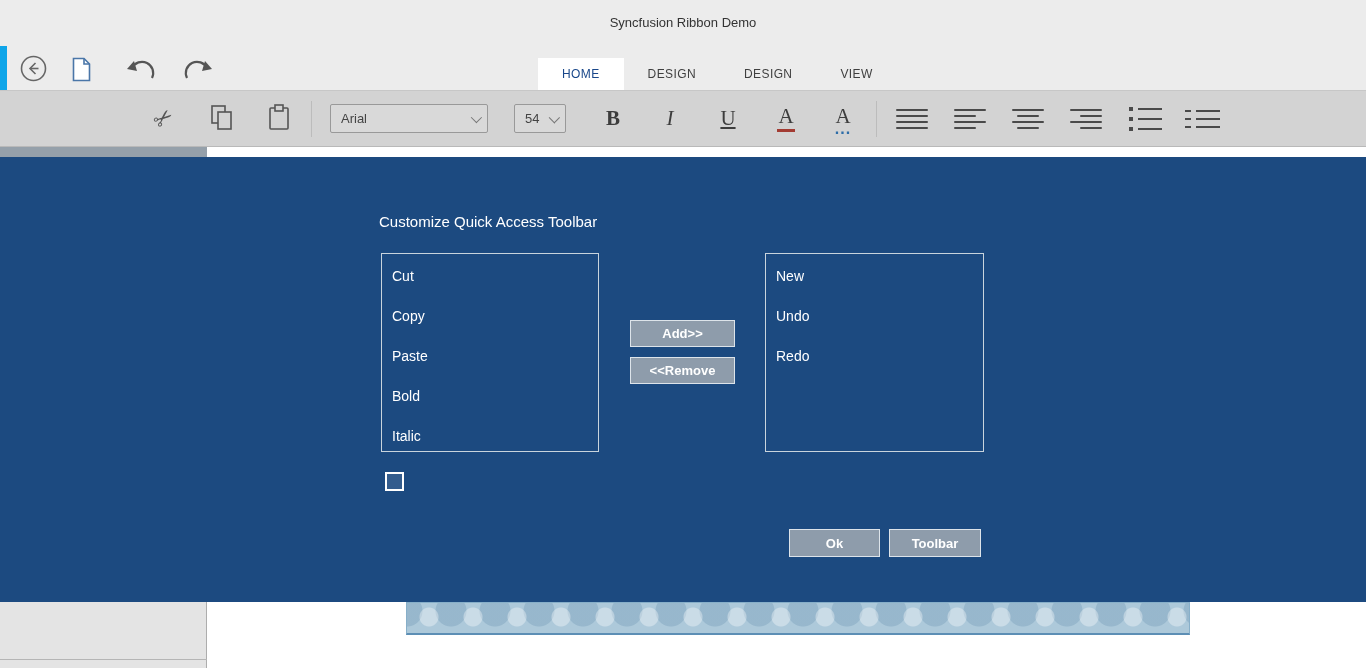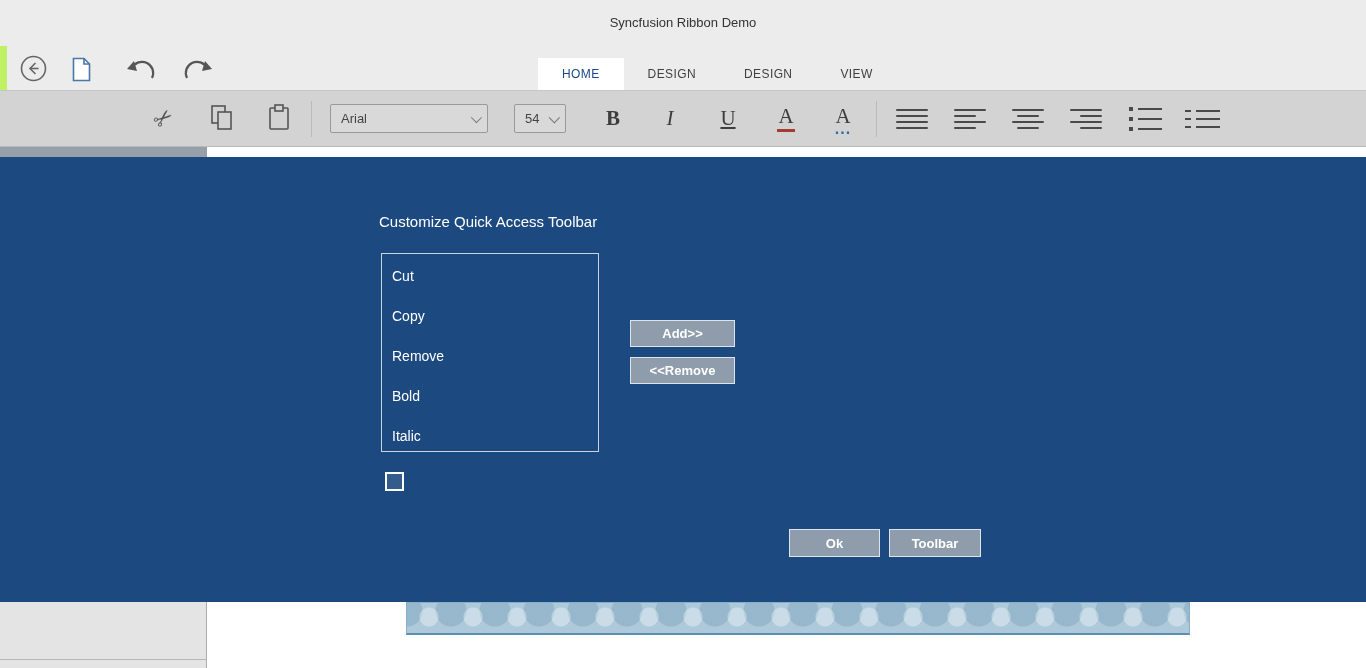--- a/index.html
+++ b/index.html
@@ -1,18 +1,18 @@
 <!DOCTYPE html>
 <html><head>
 <meta charset="utf-8">
 <style>
   * { margin:0; padding:0; box-sizing:border-box; }
   html,body { width:1366px; height:668px; overflow:hidden; }
   body { font-family:"Liberation Sans", sans-serif; background:#fff; }
-  .app { position:relative; width:1098px; height:668px; background:#bef264; }
+  .app { position:relative; width:1098px; height:668px; background:#0ea5e9; }
 
   
   .titlebar { position:absolute; top:0; left:0; width:1366px; height:46px;
     background:#ececec; text-align:center; line-height:46px;
     font-size:13px; color:#333; }
 
   
   .topbar { position:absolute; top:46px; left:7px; width:1366px; height:44px; background:#ececec; }
   .qat-btn { position:absolute; background:none; border:none; cursor:pointer; padding:0; }
   .qat-caret { position:absolute; left:230px; top:58px; font-size:13px; color:#7a7a7a; }
@@ -275,28 +275,33 @@
       <div class="sidebar-divider"></div>
     </div>
   </div>
 
   <div class="dialog">
     <div class="dialog-title">Customize Quick Access Toolbar</div>
 
     <div class="listbox left">
         <div class="list-item">Cut</div>
         <div class="list-item">Copy</div>
-        <div class="list-item">Remove</div>
+        <div class="list-item">Paste</div>
         <div class="list-item">Bold</div>
         <div class="list-item">Italic</div>
       </div>
 
     <button class="dlg-btn btn-add">Add&gt;&gt;</button>
     <button class="dlg-btn btn-remove">&lt;&lt;Remove</button>
 
+    <div class="listbox right">
+        <div class="list-item">New</div>
+        <div class="list-item">Undo</div>
+        <div class="list-item">Redo</div>
+      </div>
 
     <div class="cb-row">
       <span class="checkbox"></span>
     </div>
 
     <button class="dlg-btn btn-ok">Ok</button>
     <button class="dlg-btn btn-cancel">Toolbar</button>
   </div>
 
 </div>

